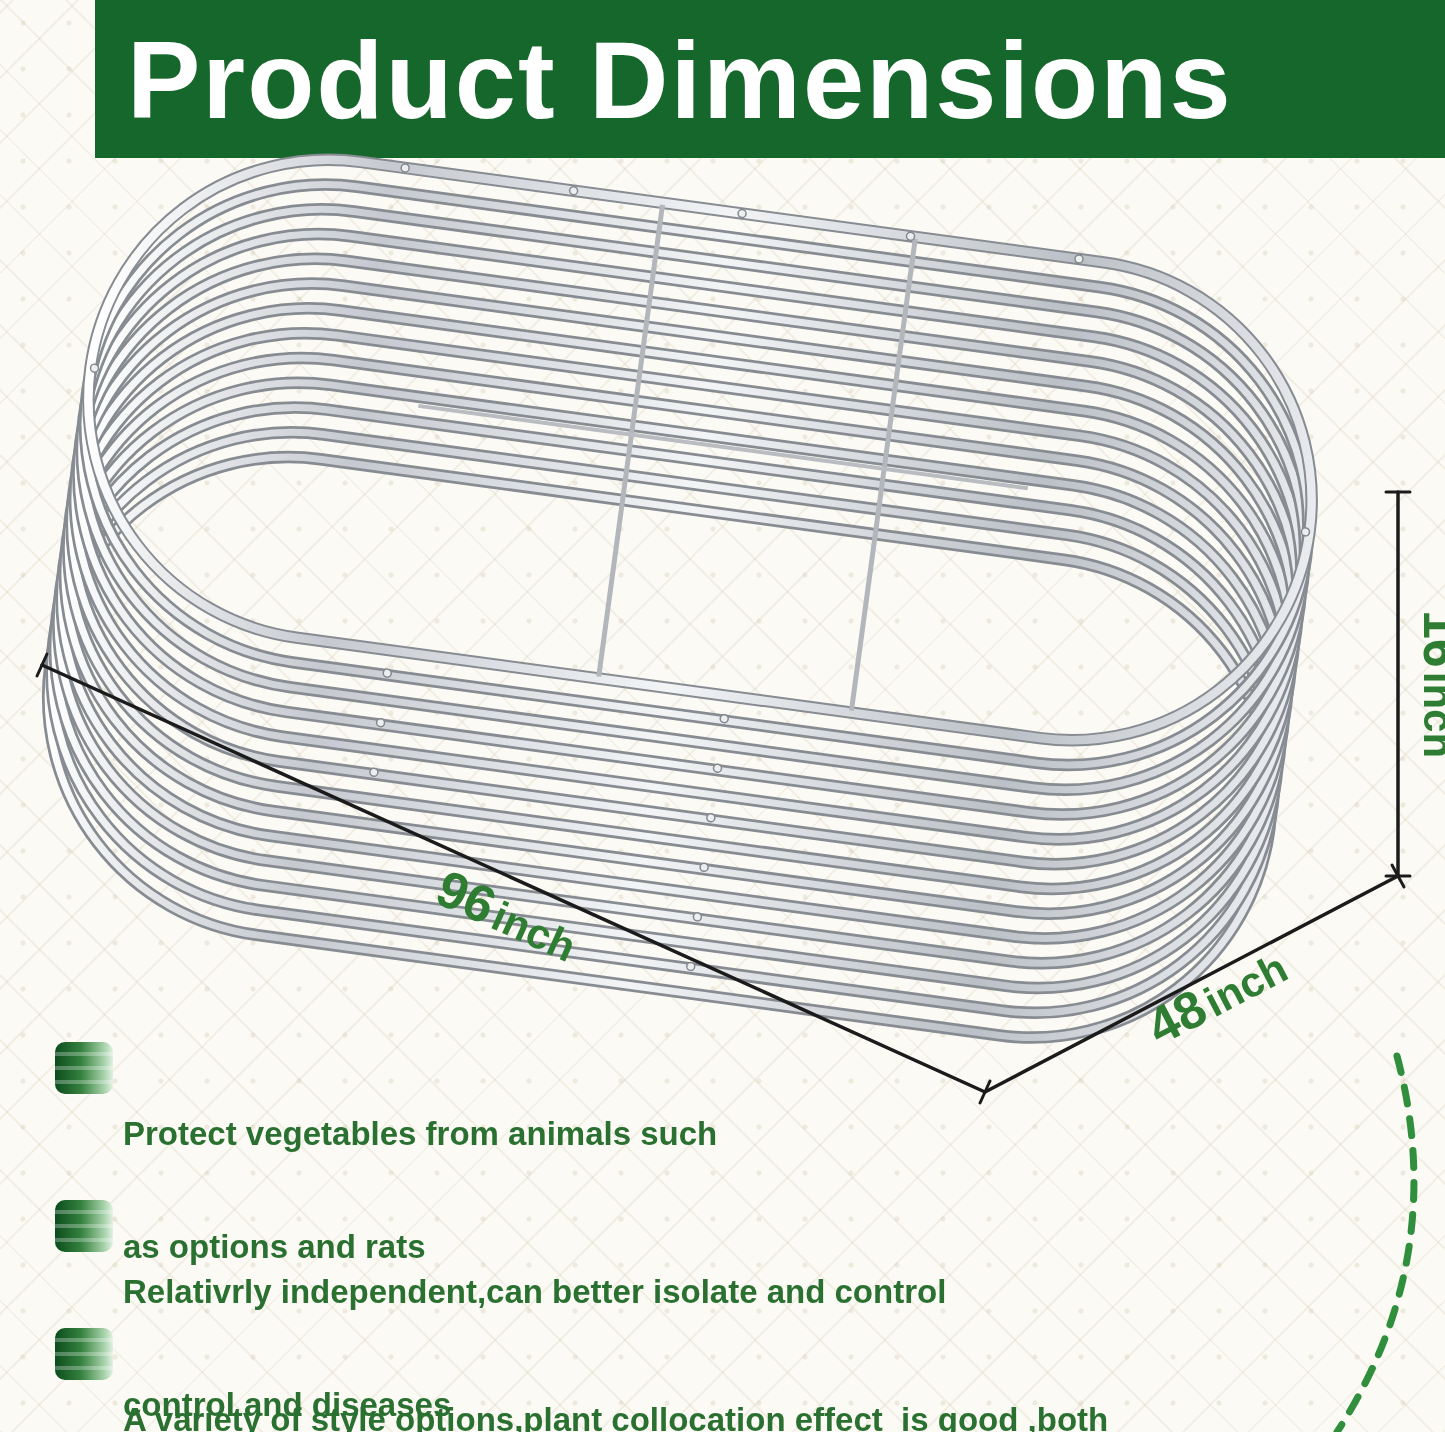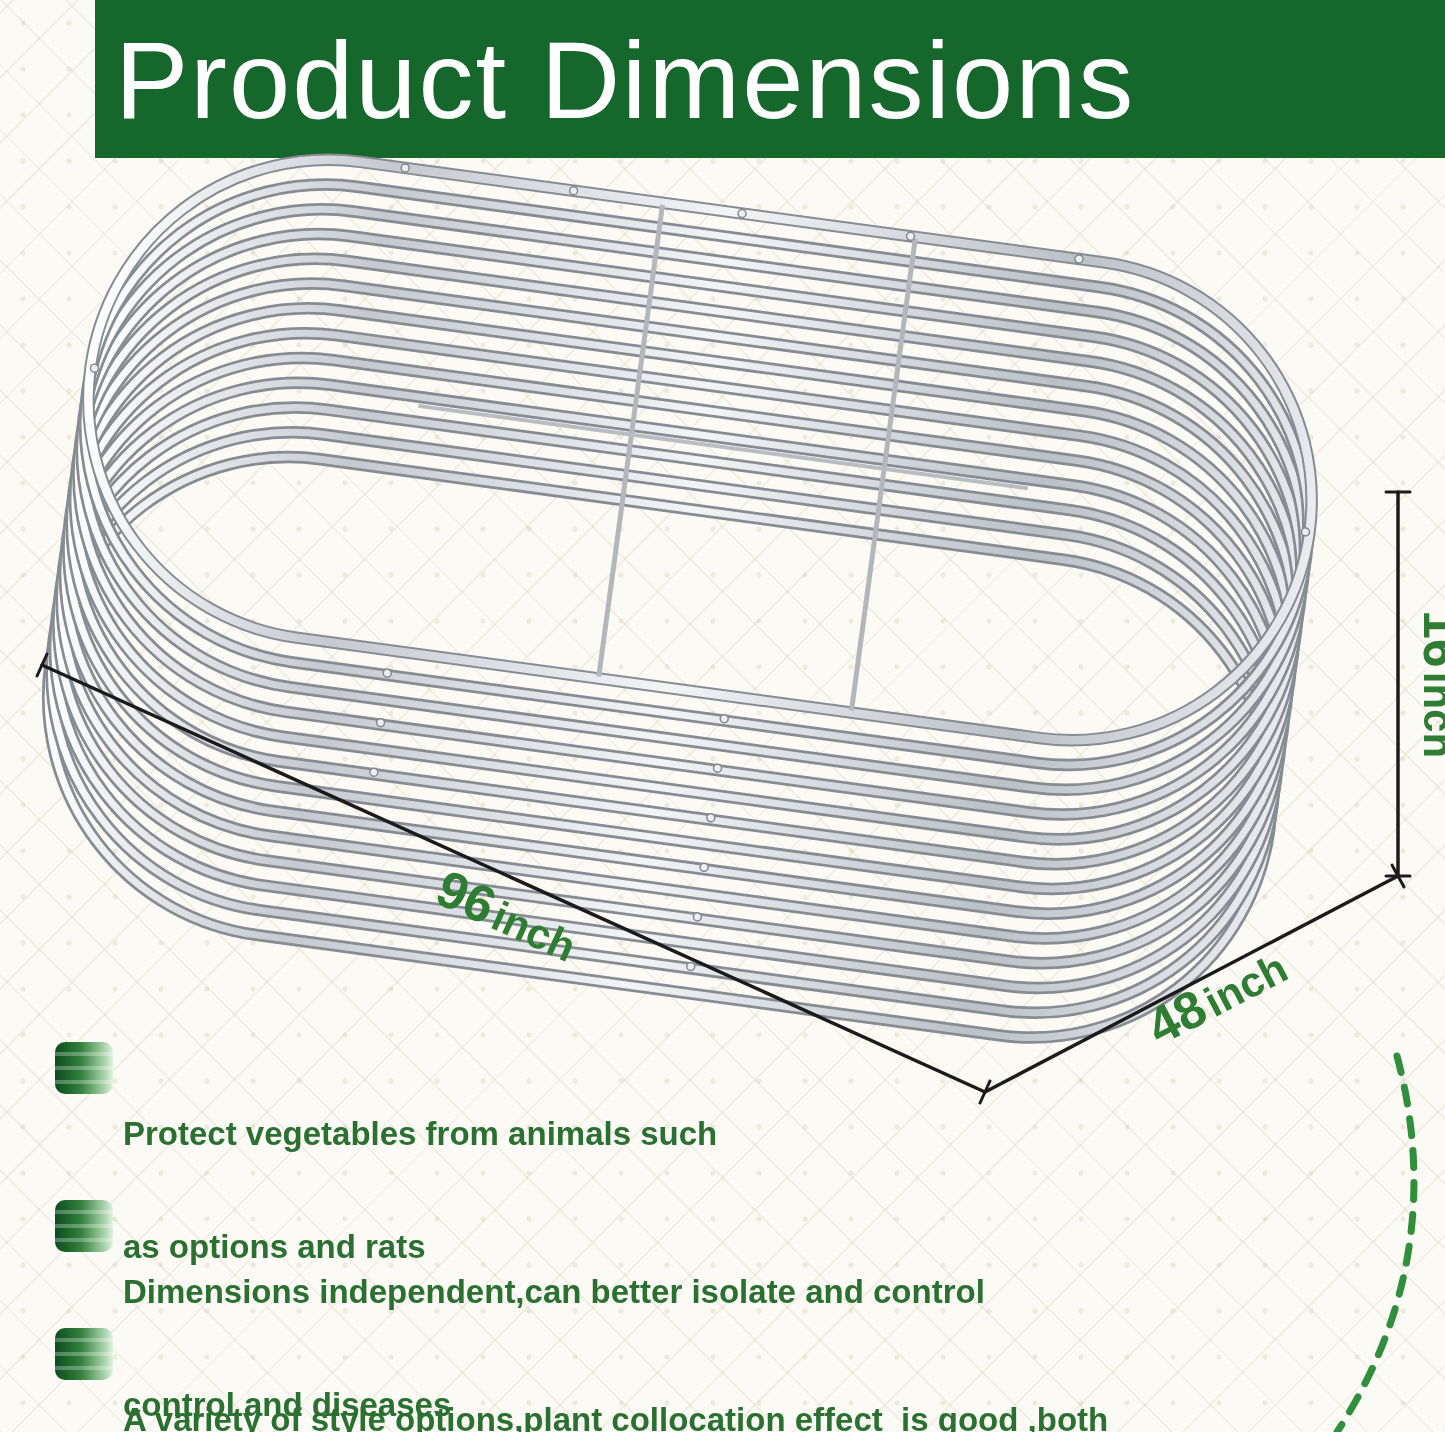--- a/index.html
+++ b/index.html
@@ -15,21 +15,21 @@
       repeating-linear-gradient(-45deg, rgba(203,193,170,0.20) 0 2px, transparent 2px 46px);
     background-size:46px 46px, auto, auto;
   }
   .banner{
     position:absolute;left:95px;right:0;top:0;height:158px;
     background:#15672b;
     display:flex;align-items:center;
     padding-left:20px;box-sizing:border-box;
   }
   .banner-title{
-    color:#ffffff;font-size:110px;font-weight:400;letter-spacing:2px;white-space:nowrap;
+    color:#ffffff;font-size:110px;font-weight:700;letter-spacing:2px;white-space:nowrap;margin-left:12px;
   }
   .scene{position:absolute;left:0;top:0;}
   .rd{fill:none;stroke:#878c92;stroke-width:12.5;}
   .rl{fill:none;stroke:url(#metalGrad);stroke-width:7;}
   .rl-top{fill:none;stroke:url(#metalGrad);stroke-width:8.5;}
   .brace{stroke:#b3b7bb;stroke-width:5;fill:none;}
   .rod{stroke:#b9bdc1;stroke-width:4;fill:none;}
   .rivet{fill:#eceef0;stroke:#82878c;stroke-width:1.5;}
   .dim-line{stroke:#1b1b1b;stroke-width:3.5;stroke-linecap:round;fill:none;}
   .dim-tick{stroke:#1b1b1b;stroke-width:3;stroke-linecap:round;}
@@ -177,21 +177,21 @@
     <div class="feature-marker"></div>
     <div class="feature-text">
       <div>Protect vegetables from animals such</div>
       <div>as options and rats</div>
     </div>
   </div>
 
   <div class="feature" style="top:1198px">
     <div class="feature-marker"></div>
     <div class="feature-text">
-      <div>Dimensions independent,can better isolate and control</div>
+      <div>Relativrly independent,can better isolate and control</div>
       <div>control and diseases</div>
     </div>
   </div>
 
   <div class="feature" style="top:1326px">
     <div class="feature-marker"></div>
     <div class="feature-text">
       <div>A variety of style options,plant collocation effect  is good ,both</div>
       
     </div>

